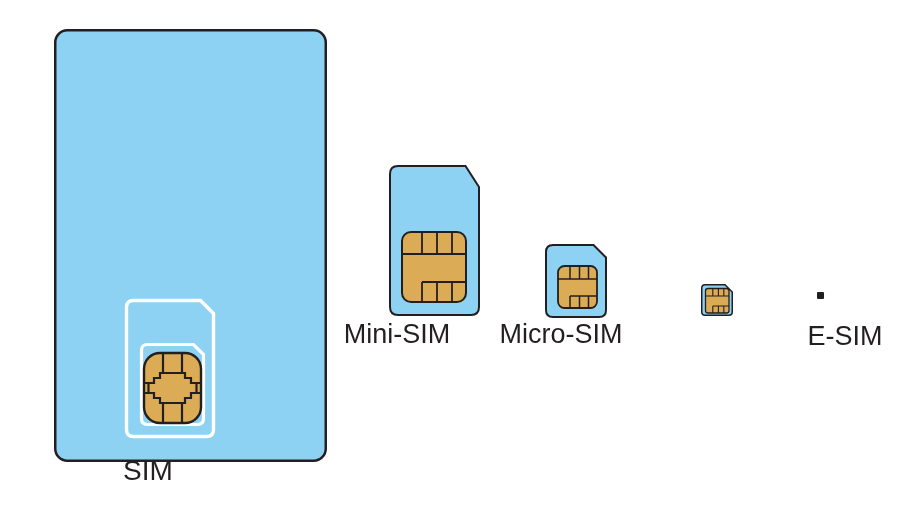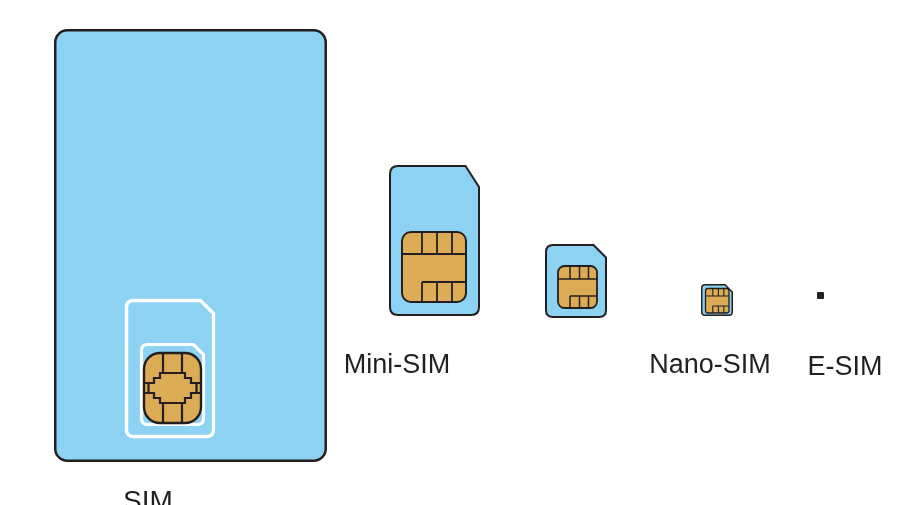--- a/index.html
+++ b/index.html
@@ -38,21 +38,20 @@
     border-radius: 1px;
   }
   .size-label {
     position: absolute;
     transform: translateX(-50%);
     white-space: nowrap;
     color: var(--label-text, #231f20);
     font-size: 27px;
     line-height: 1.15;
     letter-spacing: 0px;
-    margin-top: 30px;
   }
   #label-sim   { left: 148px; top: 455px; font-size: 28px; text-align: center; }
   #label-mini  { left: 397px; top: 319px; }
   #label-micro { left: 561px; top: 319px; }
   #label-nano  { left: 710px; top: 319px; }
   #label-esim  { left: 845px; top: 321px; }
 </style>
 </head>
 <body>
 
@@ -113,16 +112,16 @@
                  M11.8,22 H28
                  M11.8,22 V29 M17.4,22 V29 M22.8,22 V29" style="fill:none;stroke:var(--outline-dark);stroke-width:1.1"></path>
       </g>
     </svg>
   </figure>
 
   <div id="e-sim-dot"></div>
 
   <div class="size-label" id="label-sim">SIM</div>
   <div class="size-label" id="label-mini">Mini-SIM</div>
-  <div class="size-label" id="label-nano">Nano-SIM</div>
+  <div class="size-label" id="label-micro">Micro-SIM</div>
   <div class="size-label" id="label-esim">E-SIM</div>
 
 </div>
 
 </body></html>

